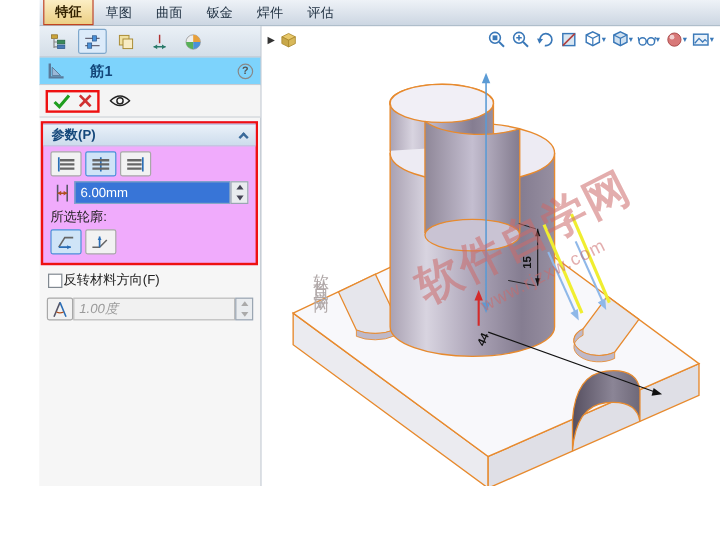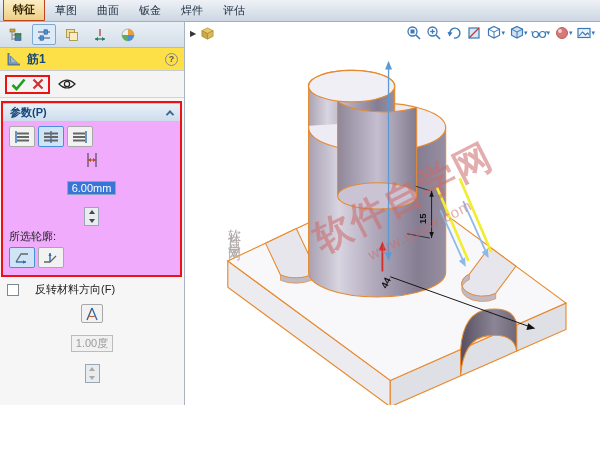--- a/index.html
+++ b/index.html
@@ -1,39 +1,39 @@
 <!DOCTYPE html>
 <html><head>
 <meta charset="utf-8">
 <style>
   * { margin:0; padding:0; box-sizing:border-box; }
   html,body { width:600px; height:458px; overflow:hidden; background:#fff;
               font-family:"Liberation Sans","DejaVu Sans",sans-serif; }
-  .app { width:600px; height:405px; display:flex; flex-direction:column; }
+  .app { width:600px; height:405px; display:flex; flex-direction:column;padding-left:33px; }
 
   
   .tabbar { height:22px; flex:0 0 22px; background:linear-gradient(#eef2f7,#ccd6e2);
             border-bottom:1px solid #9fb0c0; display:flex; align-items:flex-end; padding-left:3px; }
   .tab { font-size:11px; color:#223344; padding:3px 9px 3px; border:1px solid transparent;
          border-bottom:none; cursor:pointer; white-space:nowrap; }
   .tab.active { background:linear-gradient(#fdf0c8,#eccf85); border:1px solid #c2441f;
                 border-radius:2px 2px 0 0; font-weight:bold; color:#332200; }
 
   .main { flex:1; display:flex; min-height:0; }
 
   
   .panel { width:185px; flex:0 0 185px; background:#f6f6f6; border-right:1px solid #a8b4c0;
            display:flex; flex-direction:column; font-size:11px; color:#222; }
   .mgr-tabs { height:26px; background:linear-gradient(#eaf0f6,#d4dee8); border-bottom:1px solid #b0bcc8;
               display:flex; align-items:center; gap:4px; padding:0 4px; }
   .mgr-tab { width:24px; height:21px; display:flex; align-items:center; justify-content:center;
              border:1px solid transparent; border-radius:2px; cursor:pointer; }
   .mgr-tab.active { background:#dcebfa; border-color:#7fa8cc; }
-  .pm-title { height:23px; display:flex; align-items:center; gap:5px; padding:0 6px;
-              border-bottom:1px solid #c8ccd2; background:#fde047; }
+  .pm-title { height:23px; display:flex; align-items:center; gap:20px; padding:0 6px;
+              border-bottom:1px solid #c8ccd2; background:#7dd3fc; }
   .pm-title .t { color:#14477a; font-weight:bold; font-size:12px; flex:1; }
   .help-circle { width:13px; height:13px; border:1px solid #888; border-radius:50%；;
                  border-radius:50%; color:#555; font-size:9px; font-weight:bold;
                  display:flex; align-items:center; justify-content:center; cursor:pointer; }
   .pm-actions { height:27px; display:flex; align-items:center; gap:8px; padding:0 5px;
                 border-bottom:1px solid #d0d4da; background:#f4f4f4; }
   .rbox1 { display:inline-flex; align-items:center; gap:6px; border:2px solid #ee1111; padding:1px 4px; }
   .icon-btn { display:flex; align-items:center; justify-content:center; cursor:pointer; }
 
   .rbox2 { border:2px solid #ee1111; margin:3px 2px 0 1px; background:#f0abfc; }
@@ -41,33 +41,33 @@
          border-bottom:1px solid #bccadb; color:#14477a; font-weight:bold;
          display:flex; align-items:center; justify-content:space-between; padding:0 7px; cursor:pointer; }
   .chev { width:6px; height:6px; border-left:2px solid #3a6a9a; border-top:2px solid #3a6a9a;
           transform:rotate(45deg) translate(1px,1px); }
   .pm-body { padding:4px 6px 7px; }
   .lbl { margin:3px 0 3px; color:#222; }
   .btn-row { display:flex; gap:3px; margin-bottom:4px; }
   .sq-btn { width:26px; height:21px; background:#f2f2f2; border:1px solid #a8a8a8; border-radius:2px;
             display:flex; align-items:center; justify-content:center; cursor:pointer; }
   .sq-btn.sel { background:#cfe4f7; border-color:#4a90d9; }
-  .input-row { display:flex; align-items:center; gap:12px; margin:3px 0;flex-direction:column; }
+  .input-row { display:flex; align-items:center; gap:0; margin:3px 0; }
   .fld-icon { width:20px; height:18px; display:flex; align-items:center; justify-content:center; }
   .field { flex:1; height:19px; border:1px solid #89a6c6; background:#fff; display:flex;
            align-items:center; padding:0 4px; font-size:11px; }
   .field.sel-text { background:#3875d7; color:#fff; }
-  .field.disabled { background:#f1f1f1; color:#9a9a9a; border-color:#bcbcbc; }
+  .field.disabled { background:#f1f1f1; color:#9a9a9a; border-color:#bcbcbc;font-style:italic; }
   .spin { width:15px; height:19px; border:1px solid #9aa6b2; background:#e9ecef;
           display:flex; flex-direction:column; cursor:pointer; }
   .spin div { flex:1; display:flex; align-items:center; justify-content:center; }
   .spin .up::after { content:""; border:3px solid transparent; border-bottom:4px solid #445; margin-top:-3px; }
   .spin .dn::after { content:""; border:3px solid transparent; border-top:4px solid #445; margin-bottom:-3px; }
   .spin.disabled .up::after { border-bottom-color:#aaa; } .spin.disabled .dn::after { border-top-color:#aaa; }
-  .check-row { display:flex; align-items:center; gap:16px; padding:5px 7px 2px; }
+  .check-row { display:flex; align-items:center; gap:1px; padding:5px 7px 2px; }
   .checkbox { width:12px; height:12px; border:1px solid #808890; background:#fff; cursor:pointer; }
   .panel-rest { flex:1; background:#f6f6f6; }
   .draft-row { padding:2px 6px 5px; }
 
   
   .viewport { flex:1; position:relative; background:#fff; overflow:hidden; }
   .model-svg { position:absolute; inset:0; width:100%; height:100%; }
   .vp-header { position:absolute; top:4px; left:5px; display:flex; align-items:center; gap:4px;
                font-size:11px; color:#111; z-index:5; }
   .flyout { font-size:8px; color:#333; cursor:pointer; }

